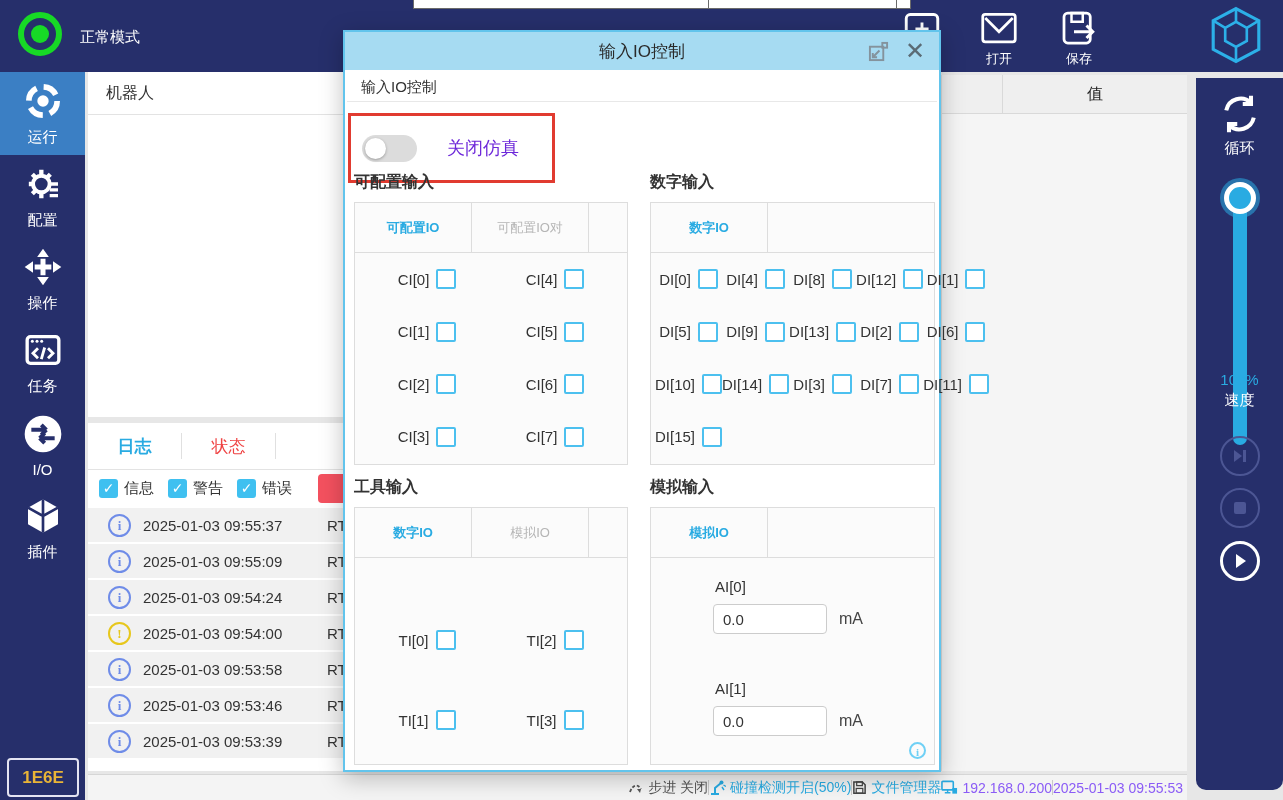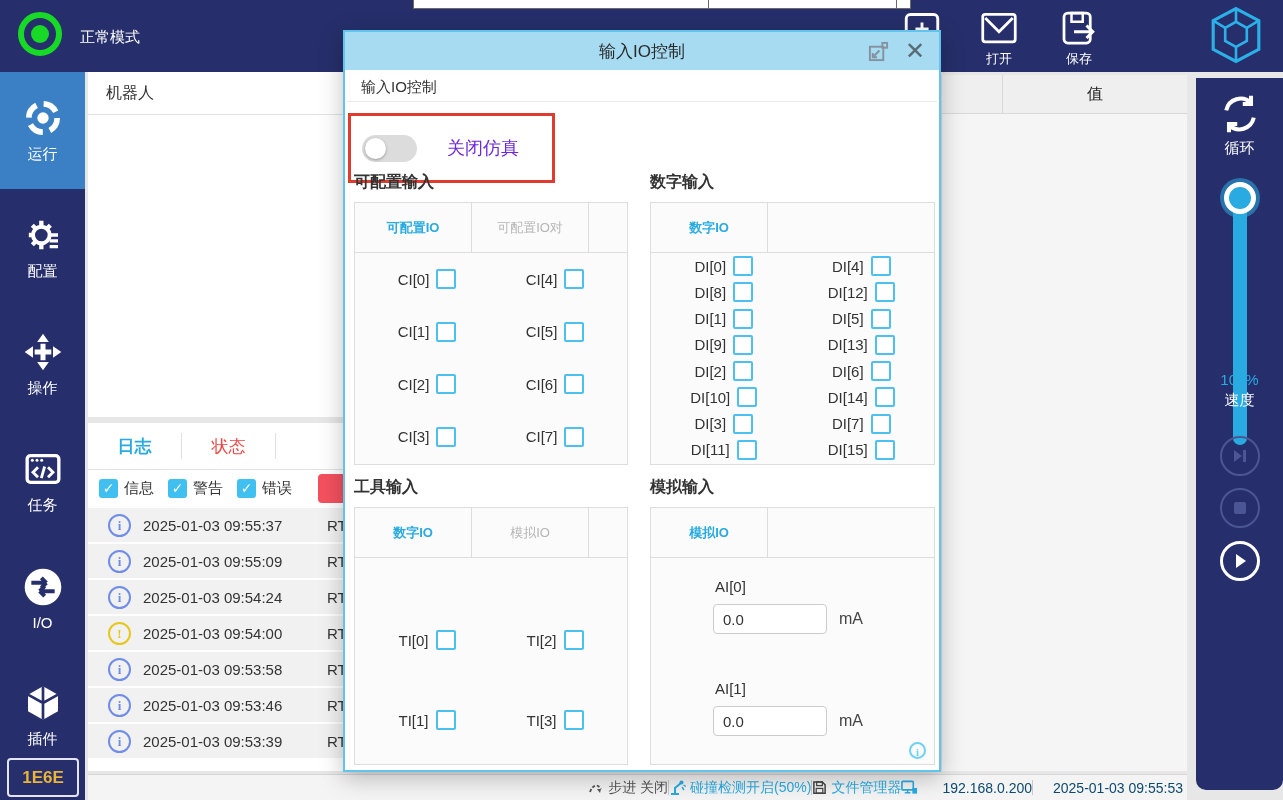--- a/index.html
+++ b/index.html
@@ -13,21 +13,21 @@
   .mode-label{position:absolute;left:80px;top:28px;color:#fff;font-size:15px;}
   .topstrip{position:absolute;left:413px;top:0;width:498px;height:9px;background:#fff;border:1px solid #6a6a6a;border-top:none;box-sizing:border-box;}
   .topstrip .tick{position:absolute;top:0;width:1px;height:8px;background:#6a6a6a;}
   .task-label{position:absolute;left:620px;top:12px;width:260px;text-align:center;color:#fff;font-size:15px;}
   .top-btn{position:absolute;top:8px;width:58px;text-align:center;color:#fff;font-size:13px;cursor:pointer;}
   .top-btn svg{display:block;margin:0 auto 2px auto;}
   .logo{position:absolute;right:18px;top:5px;}
 
   
   .sidebar{position:absolute;left:0;top:72px;width:85px;height:728px;background:#262f6b;z-index:4;}
-  .side-item{height:117px;display:flex;flex-direction:column;align-items:center;justify-content:center;gap:7px;color:#fff;font-size:15px;cursor:pointer;}
+  .side-item{height:83px;display:flex;flex-direction:column;align-items:center;justify-content:center;gap:7px;color:#fff;font-size:15px;cursor:pointer;}
   .side-item.active{background:#3b7fc4;}
   .side-badge{position:absolute;left:7px;top:686px;width:68px;height:35px;border:2px solid #e4e4f2;border-radius:4px;color:#e9b437;font-weight:bold;font-size:17px;line-height:35px;text-align:center;}
 
   
   .robot-panel{position:absolute;left:88px;top:72px;width:850px;height:345px;background:#fff;z-index:1;}
   .robot-head{height:42px;line-height:42px;padding-left:18px;font-size:16px;color:#333;border-bottom:1px solid #e3e3e3;}
 
   .log-panel{position:absolute;left:88px;top:423px;width:850px;height:348px;background:#fff;z-index:1;}
   .log-tabs{height:46px;display:flex;align-items:center;border-bottom:1px solid #e3e3e3;}
   .log-tab{width:93px;text-align:center;font-size:17px;color:#ef4444;cursor:pointer;}
@@ -58,21 +58,21 @@
   .speed-pct{position:absolute;left:0;top:293px;width:87px;text-align:center;color:#29abe2;font-size:15px;}
   .speed-label{position:absolute;left:0;top:313px;width:87px;text-align:center;color:#fff;font-size:15px;}
   .pbtn{position:absolute;left:50%;transform:translateX(-50%);width:40px;height:40px;border-radius:50%;display:flex;align-items:center;justify-content:center;cursor:pointer;box-sizing:border-box;}
   .pbtn.dim{border:2px solid #4c5694;}
   .pbtn.lit{border:3px solid #fff;}
 
   
   .statusbar{position:absolute;left:88px;top:774px;width:1099px;height:26px;background:#f4f4f4;border-top:1px solid #d6d6d6;display:flex;align-items:center;justify-content:flex-end;padding-right:4px;box-sizing:border-box;font-size:14px;z-index:1;text-align:center;}
   .sb-item{display:flex;align-items:center;gap:4px;}
   .sb-cyan{color:#29abe2;cursor:pointer;}
-  .sb-gray{color:#0c4a6e;margin-left:20px;}
+  .sb-gray{color:#8b5cf6;}
   .sep{width:1px;height:15px;background:#c9c9c9;}
 
   
   .modal{position:absolute;left:343px;top:30px;width:598px;height:742px;background:#fff;border:2px solid #62c4ec;box-sizing:border-box;z-index:50;box-shadow:0 6px 22px rgba(0,0,0,.25);}
   .m-head{position:relative;height:38px;background:#a6dbf2;display:flex;align-items:center;justify-content:flex-end;}
   .m-title{position:absolute;left:0;right:0;text-align:center;font-size:17px;color:#2a2a2a;}
   .m-ico{position:relative;margin-right:16px;cursor:pointer;line-height:0;}
   .m-close{font-size:24px;color:#5a6b75;margin-right:14px;cursor:pointer;line-height:1;}
   .m-sub{position:absolute;left:16px;top:46px;font-size:15px;color:#333;}
   .m-div{position:absolute;left:2px;right:2px;top:69px;height:1px;background:#e8e8e8;}
@@ -81,21 +81,21 @@
   .toggle-knob{position:absolute;left:3px;top:3px;width:21px;height:21px;background:#fff;border-radius:50%;box-shadow:0 1px 3px rgba(0,0,0,.3);}
   .toggle-label{margin-left:30px;font-size:18px;color:#6d28d9;white-space:nowrap;}
   .sec-title{position:absolute;font-size:16px;font-weight:bold;color:#333;}
   .panel{position:absolute;border:1px solid #ddd;background:#fbfbfb;box-sizing:border-box;}
   .ptabs{height:49px;border-bottom:1px solid #ddd;display:flex;align-items:stretch;}
   .ptab{min-width:96px;display:flex;align-items:center;justify-content:center;font-size:13px;color:#b5b5b5;padding:0 10px;cursor:pointer;}
   .ptab.active{color:#29abe2;font-weight:bold;}
   .pdiv{width:1px;background:#ddd;}
   .cb-grid{display:grid;justify-items:center;align-items:center;}
   .cb-grid.ci{grid-template-columns:1fr 1fr;height:210px;padding:0 8px;}
-  .cb-grid.di{grid-template-columns:1fr 1fr;height:210px;padding:0 4px;}
+  .cb-grid.di{grid-template-columns:1fr 1fr 1fr 1fr 1fr;height:210px;padding:0 4px;}
   .cb-grid.ti{grid-template-columns:1fr 1fr;height:160px;padding:42px 8px 6px 8px;}
   .cb-cell{display:flex;align-items:center;gap:7px;}
   .cb-label{font-size:15px;color:#333;}
   .cb-box{width:20px;height:20px;border:2px solid #4cc0ef;background:#fff;border-radius:2px;box-sizing:border-box;cursor:pointer;}
   .panel.analog{overflow:visible;}
   .ai-label{position:absolute;left:64px;font-size:15px;color:#333;}
   .ai-input{position:absolute;left:62px;width:114px;height:30px;border:1px solid #ccc;border-radius:4px;background:#fff;font-size:15px;color:#333;padding-left:9px;box-sizing:border-box;display:flex;align-items:center;}
   .ai-unit{position:absolute;left:188px;font-size:16px;color:#444;}
   .info-ico{position:absolute;right:8px;bottom:5px;width:17px;height:17px;border:2px solid #6fd0f5;border-radius:50%;color:#6fd0f5;font-size:11px;font-weight:bold;text-align:center;line-height:17px;box-sizing:border-box;font-family:"Liberation Serif","DejaVu Serif",serif;}
 </style>

